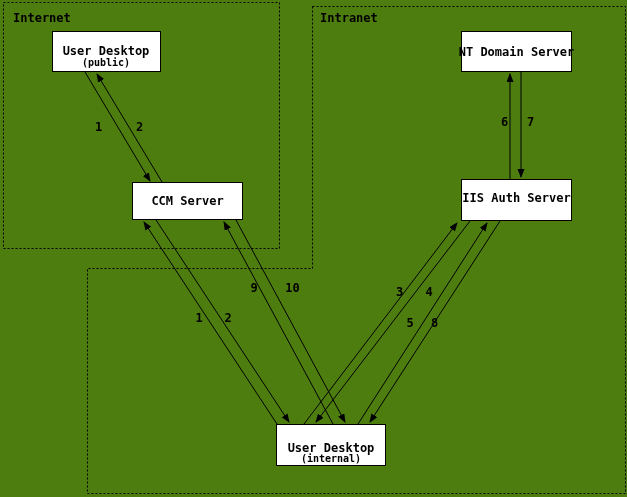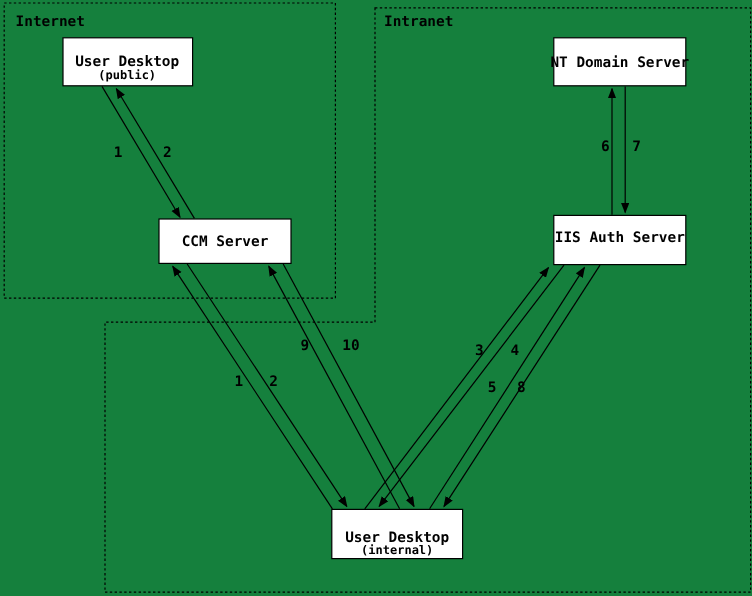--- a/index.html
+++ b/index.html
@@ -4,21 +4,21 @@
 <style>
   html, body {
     margin: 0;
     padding: 0;
     background: #ffffff;
   }
   .stage {
     position: relative;
     width: 627px;
     height: 497px;
-    background: #15803d;
+    background: #4d7c0f;
     overflow: hidden;
   }
   svg {
     display: block;
     font-family: "DejaVu Sans Mono", "Liberation Mono", monospace;
   }
   .zone-border {
     fill: none;
     stroke: #000000;
     stroke-width: 1;

